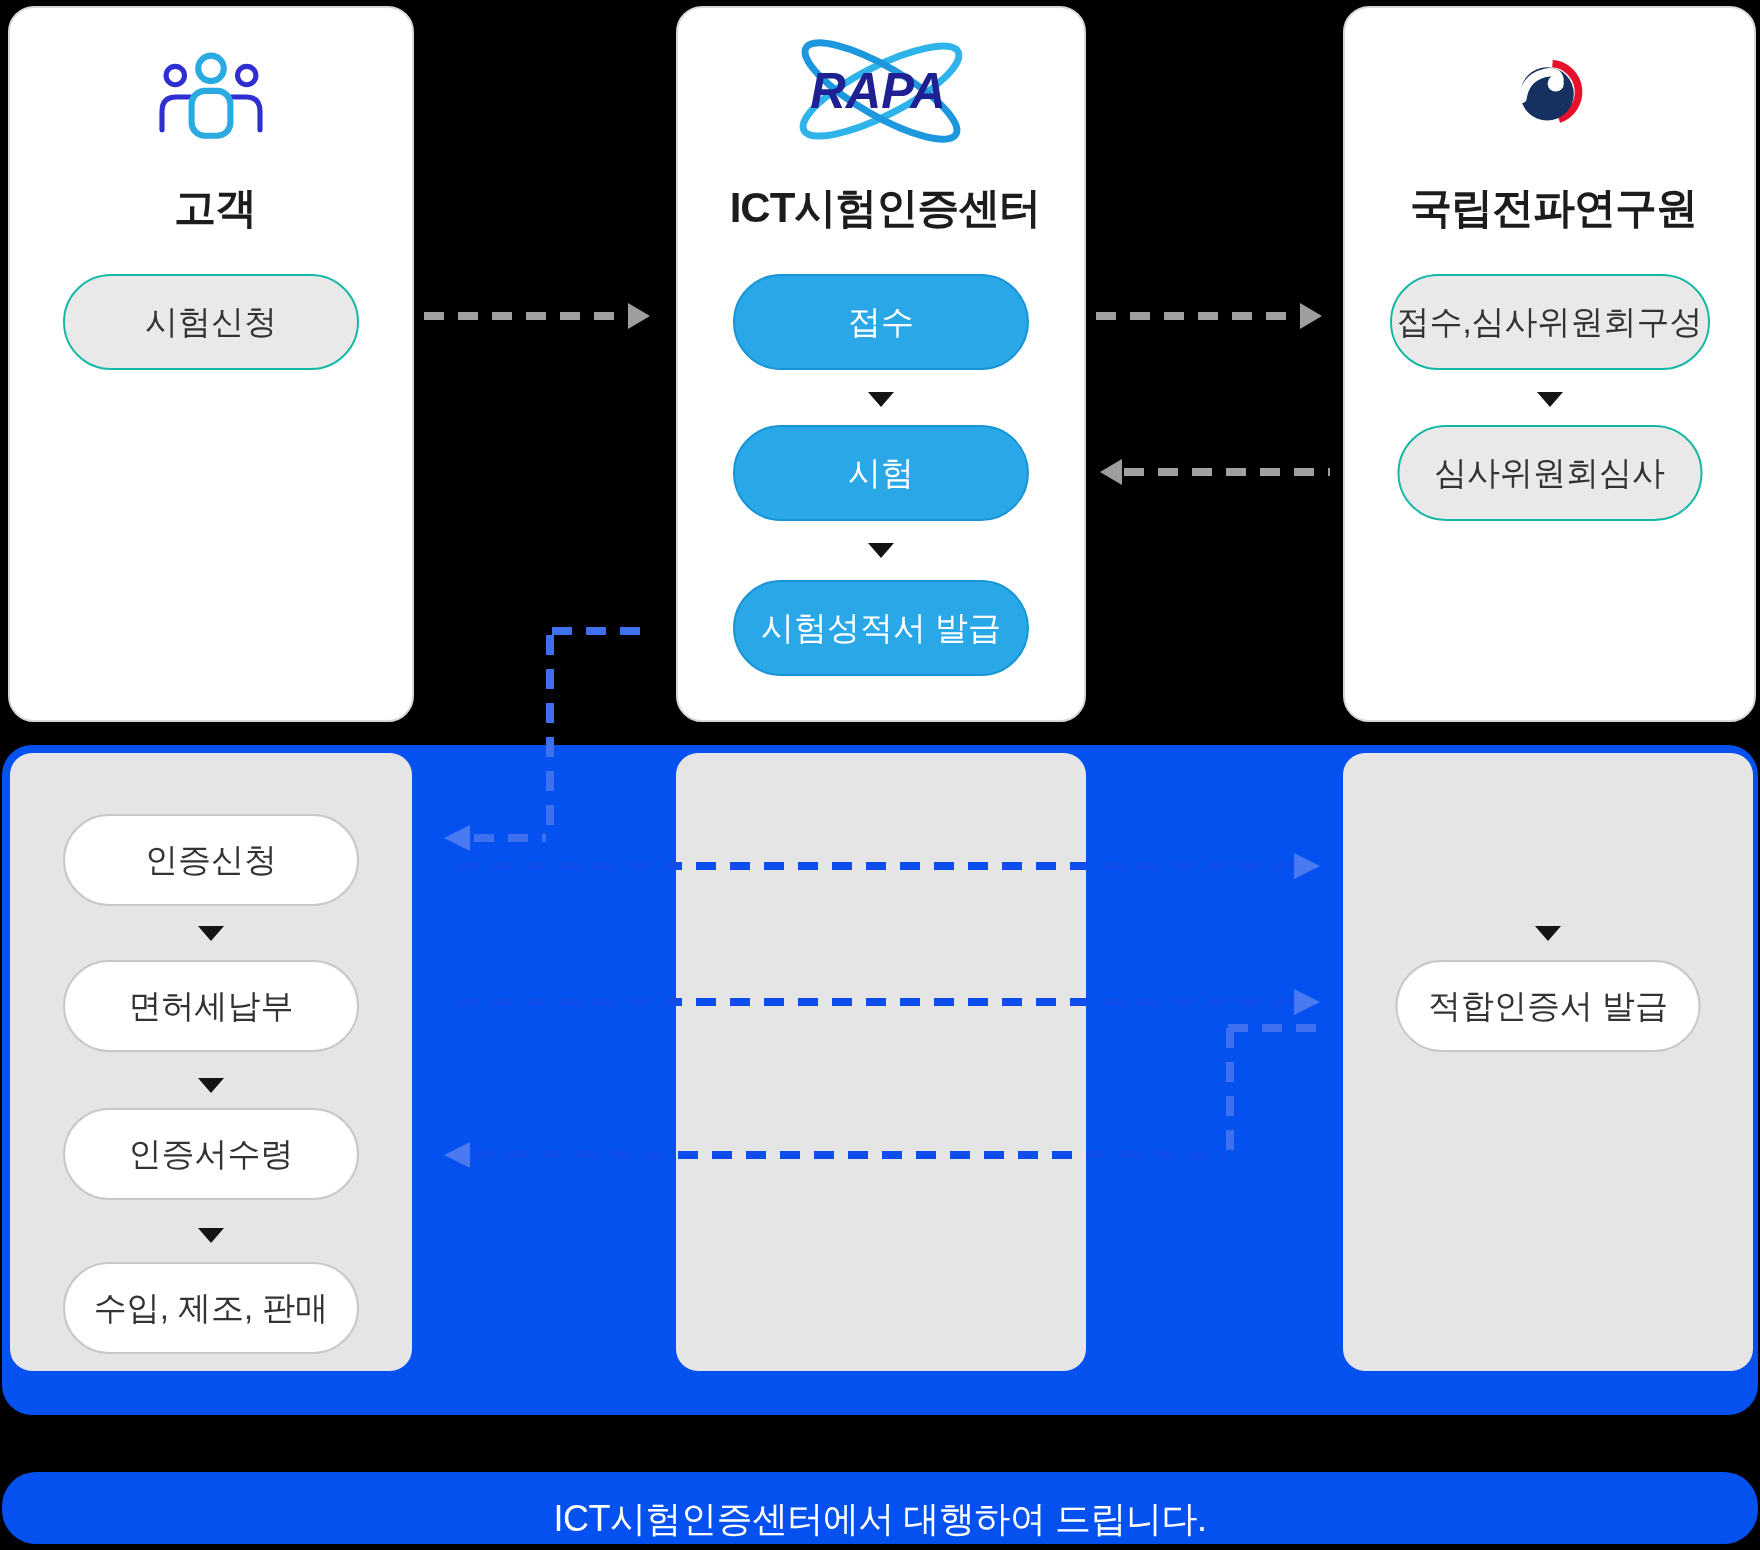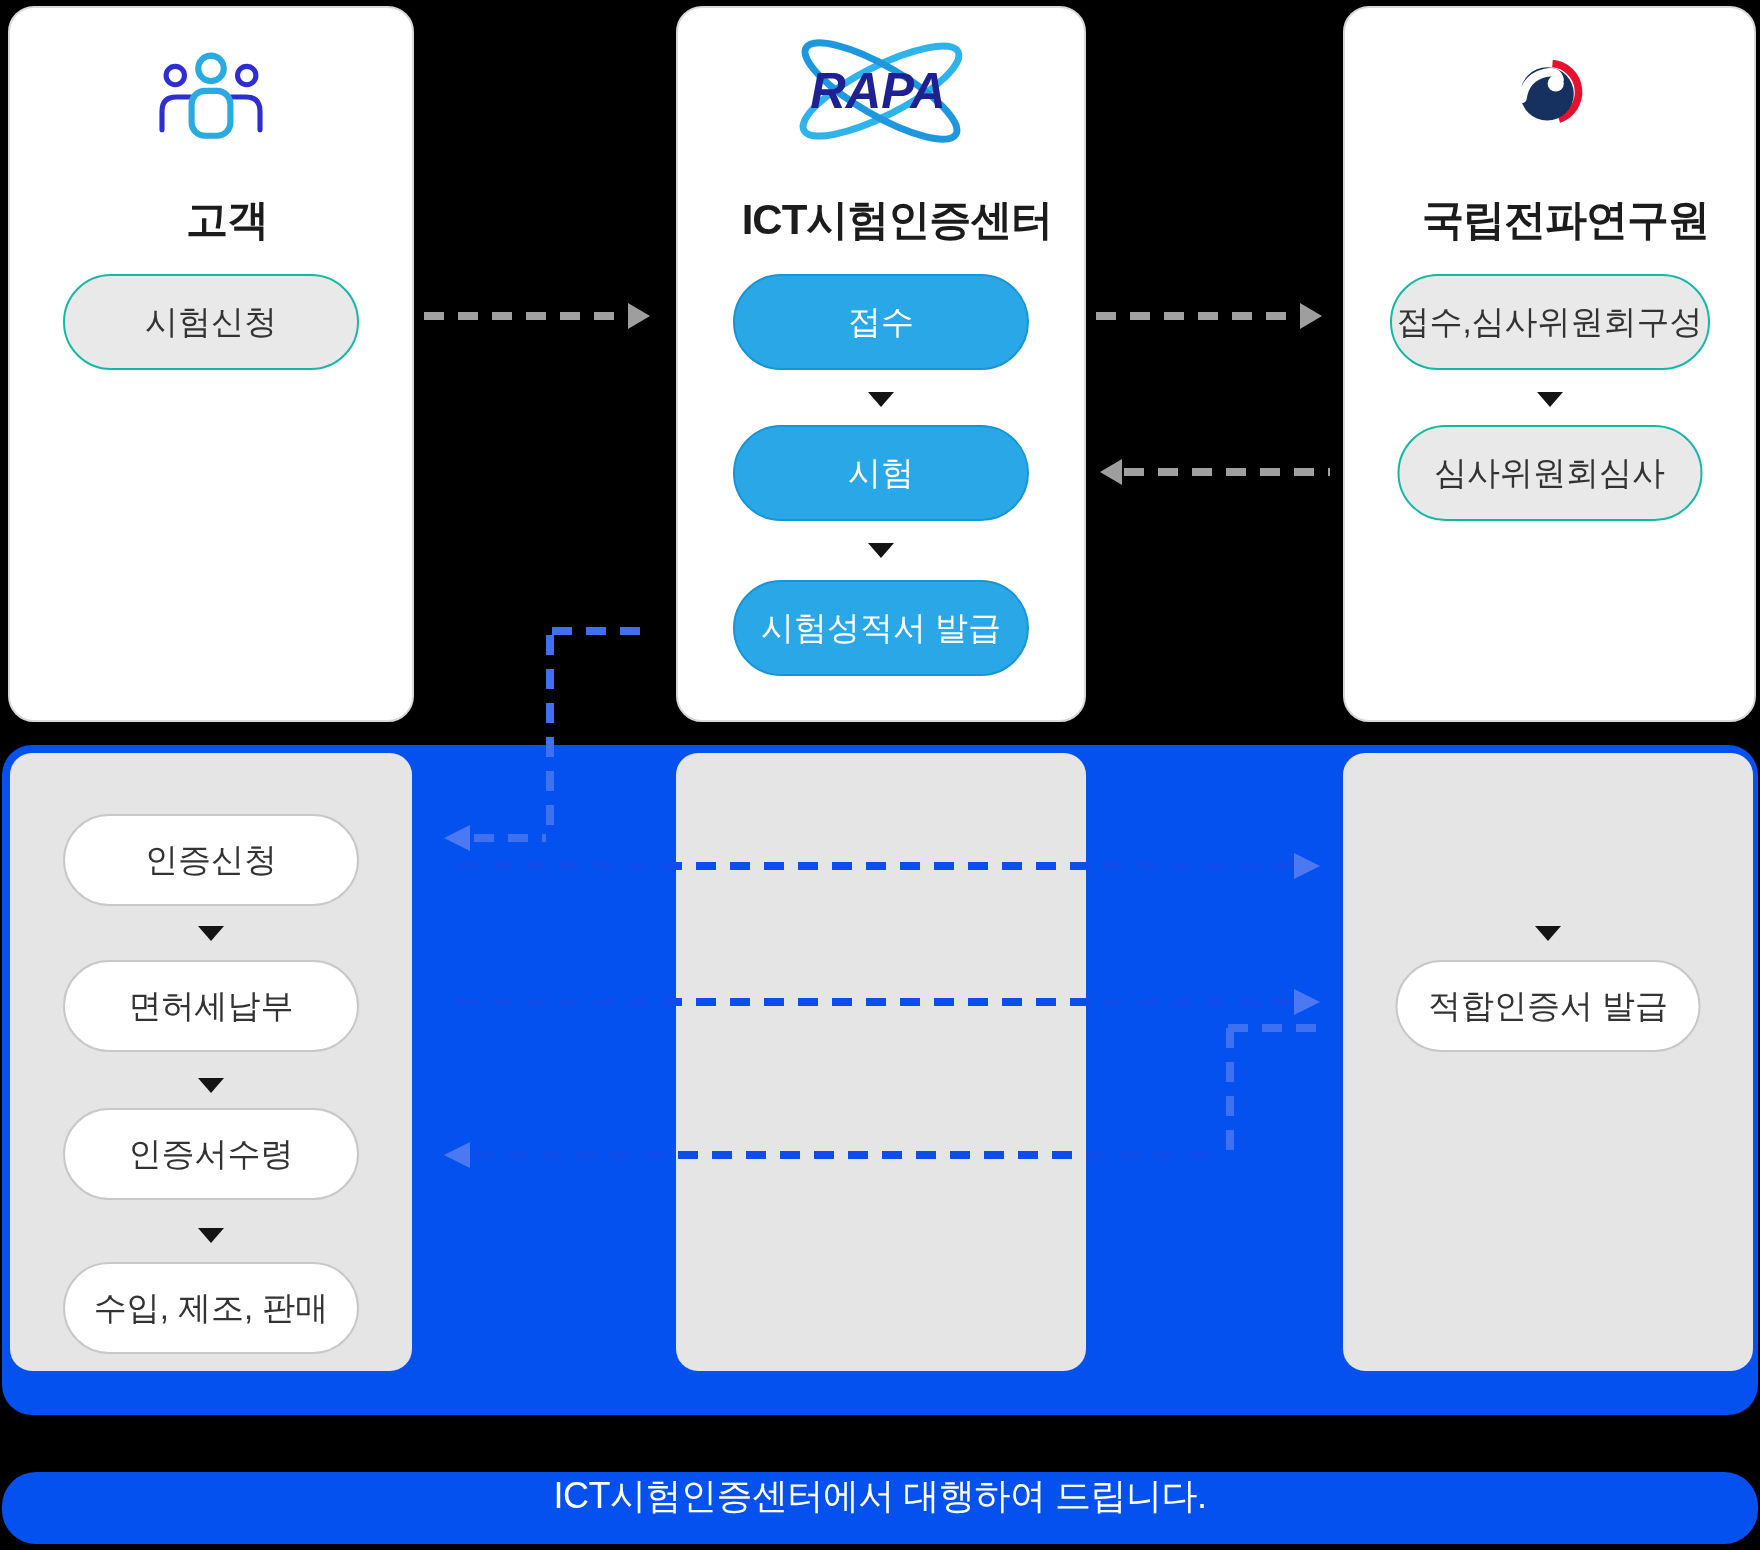--- a/index.html
+++ b/index.html
@@ -8,21 +8,21 @@
     background:#000;
     font-family:"Liberation Sans","DejaVu Sans",sans-serif;
   }
   
   .card{position:absolute;top:6px;height:716px;background:#ffffff;
         border:2px solid #d8d8d8;border-radius:26px;box-sizing:border-box;}
   #card-customer{left:8px;width:406px;}
   #card-ict{left:676px;width:410px;}
   #card-rra{left:1343px;width:413px;padding-left:16px;}
   .icon-wrap{position:absolute;left:0;right:0;display:flex;justify-content:center;}
-  .card h2{position:absolute;top:168px;left:0;width:100%;margin:16px;text-align:center;
+  .card h2{position:absolute;top:168px;left:0;width:100%;margin:4px;text-align:center;
            font-size:42px;font-weight:600;color:#1c1c1c;letter-spacing:-1px;}
   
   .pill{position:absolute;left:50%;transform:translateX(-50%);
         width:296px;height:96px;border-radius:48px;box-sizing:border-box;
         display:flex;align-items:center;justify-content:center;
         font-size:33px;color:#333;white-space:nowrap;}
   .pill.gray{background:#e9e9e9;border:2px solid #14b8a6;text-align:center;}
   .pill.blue{background:#29a7e6;border:2px solid #1795d6;color:#fff;}
   .pill.white{background:#ffffff;border:2px solid #c8c8c8;}
   .r1{top:266px}.r2{top:417px}.r3{top:572px}
@@ -50,21 +50,21 @@
   .lblue.dash-v{background:repeating-linear-gradient(180deg,#3f70f0 0 20px,transparent 20px 34px);}
   .head{position:absolute;width:0;height:0;z-index:3;
         border-top:13px solid transparent;border-bottom:13px solid transparent;}
   .head.right.gray-h{border-left:22px solid #9e9e9e;}
   .head.left.gray-h{border-right:22px solid #9e9e9e;}
   .head.right.blue-h{border-left:26px solid #4a79f2;}
   .head.left.blue-h{border-right:26px solid #4a79f2;}
   
   #footer{position:absolute;left:2px;top:1472px;width:1756px;height:72px;
           background:#0551f0;border-radius:34px;color:#fff;
-          display:flex;align-items:flex-start;justify-content:center;
+          display:flex;align-items:flex-end;justify-content:center;
           font-size:36px;font-weight:500;letter-spacing:-0.5px;z-index:4;}
 </style>
 </head>
 <body>
 
 <div>
 
   <section class="card" id="card-customer">
     <div class="icon-wrap" style="top:40px">
       <svg width="128" height="98" viewBox="0 0 120 96">

